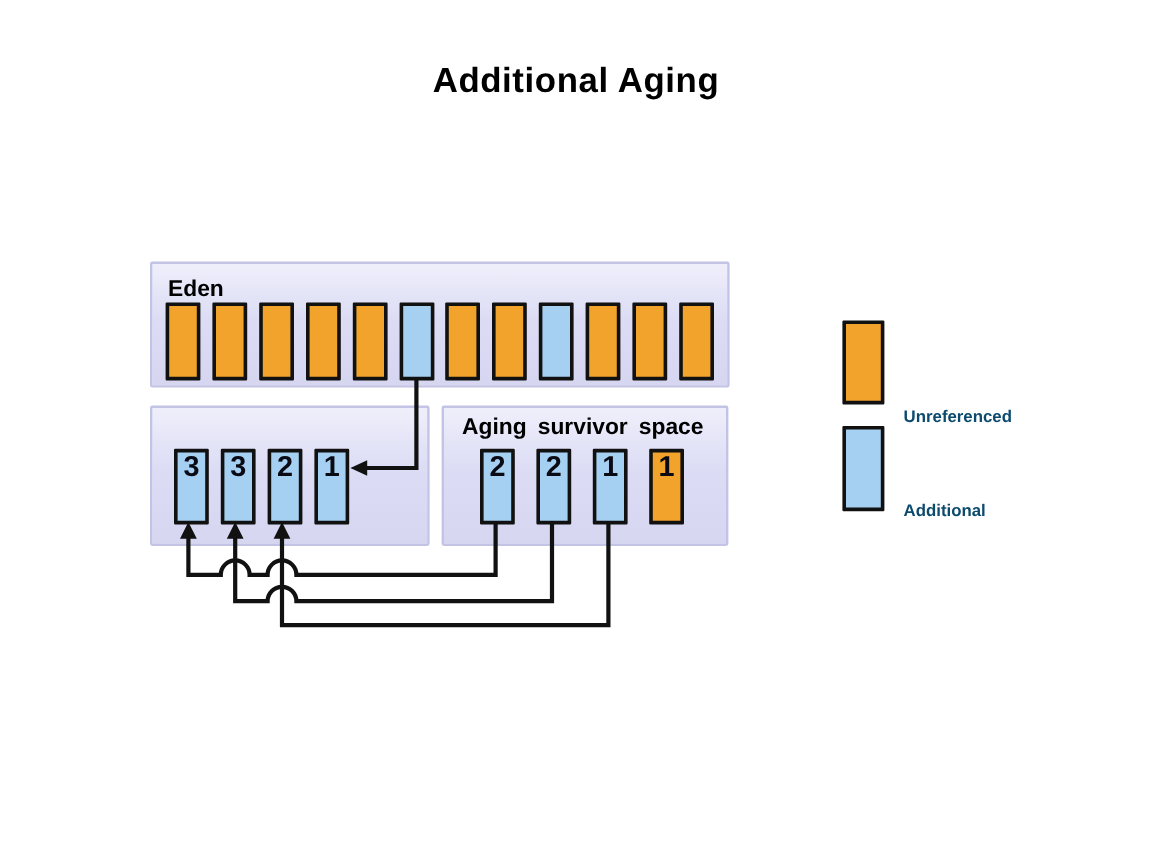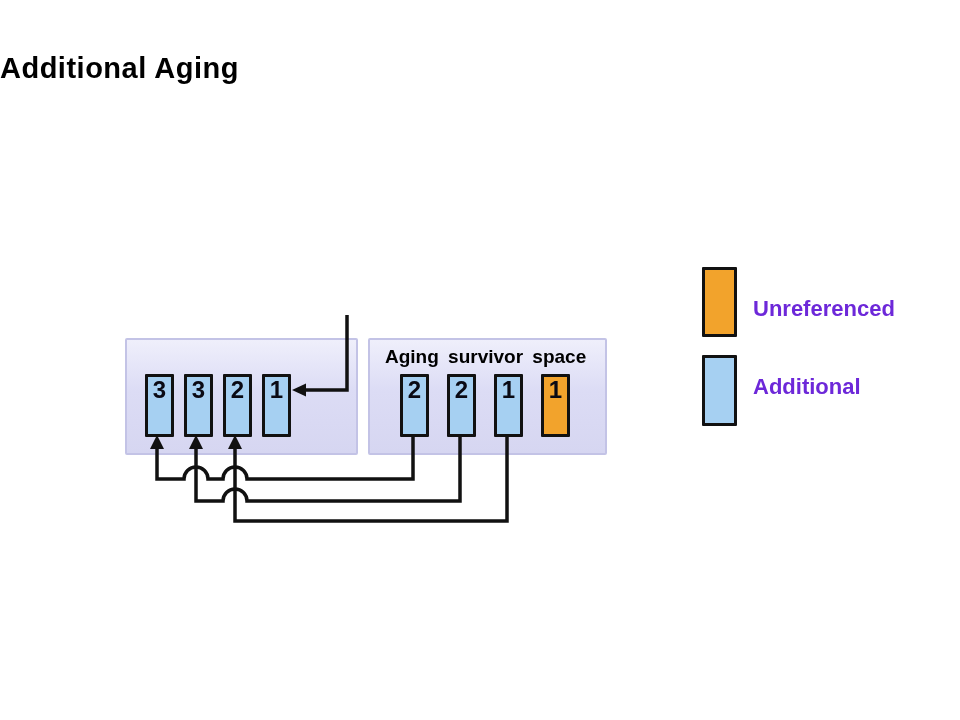--- a/index.html
+++ b/index.html
@@ -2,21 +2,21 @@
 <html><head>
 <meta charset="utf-8">
 <style>
   html,body{margin:0;padding:0;background:#888;}
   .slide{
     position:relative;width:960px;height:720px;background:#ffffff;
     font-family:"Liberation Sans","DejaVu Sans",sans-serif;color:#0a0a0a;
     overflow:hidden;margin:0 auto;
   }
   .title{
-    position:absolute;left:0;right:0;top:52px;
+    position:absolute;left:0;right:0;top:52px;text-align:center;
     font-size:29px;font-weight:bold;letter-spacing:0.5px;color:#000;
   }
   .region{
     position:absolute;
     background:linear-gradient(180deg,#efeffb 0%,#dcdcf5 45%,#d6d6f1 100%);
     border:2px solid #c3c3e6;border-radius:2px;box-sizing:border-box;
   }
   .region-label{
     position:absolute;font-size:19px;font-weight:bold;color:#000;
     word-spacing:4px;white-space:nowrap;
@@ -29,31 +29,48 @@
     font-size:24px;font-weight:bold;line-height:1.05;color:#0a0a14;
     flex:0 0 29px;
   }
   .eden-cells .cell{height:65px;}
   .surv-cells .cell{height:63px;}
   .legend-swatch{
     position:absolute;width:35px;box-sizing:border-box;
     border:3px solid #111;border-radius:1px;
   }
   .legend-label{
-    position:absolute;font-size:22px;font-weight:bold;color:#6d28d9;white-space:nowrap;
+    position:absolute;font-size:14px;font-weight:bold;color:#0c4a6e;white-space:nowrap;margin-top:43px;
   }
   .overlay{position:absolute;left:0;top:0;pointer-events:none;}
 </style>
 </head>
 <body>
 
 <div class="slide">
 
   <div class="title">Additional Aging</div>
 
+  <div class="region" style="left:125px;top:218px;width:483px;height:105px;">
+    <div class="region-label" style="left:13px;top:11px;">Eden</div>
+    <div class="cells spread eden-cells" style="left:11px;right:11px;top:32px;height:65px;">
+        <div class="cell" style="background: rgb(242, 163, 44);"></div>
+        <div class="cell" style="background: rgb(242, 163, 44);"></div>
+        <div class="cell" style="background: rgb(242, 163, 44);"></div>
+        <div class="cell" style="background: rgb(242, 163, 44);"></div>
+        <div class="cell" style="background: rgb(242, 163, 44);"></div>
+        <div class="cell" style="background: rgb(166, 208, 242);"></div>
+        <div class="cell" style="background: rgb(242, 163, 44);"></div>
+        <div class="cell" style="background: rgb(242, 163, 44);"></div>
+        <div class="cell" style="background: rgb(166, 208, 242);"></div>
+        <div class="cell" style="background: rgb(242, 163, 44);"></div>
+        <div class="cell" style="background: rgb(242, 163, 44);"></div>
+        <div class="cell" style="background: rgb(242, 163, 44);"></div>
+      </div>
+  </div>
 
   <div class="region" style="left:125px;top:338px;width:233px;height:117px;">
     <div class="cells surv-cells" style="left:18px;top:34px;gap:10px;">
         <div class="cell" style="background: rgb(166, 208, 242);">3</div>
         <div class="cell" style="background: rgb(166, 208, 242);">3</div>
         <div class="cell" style="background: rgb(166, 208, 242);">2</div>
         <div class="cell" style="background: rgb(166, 208, 242);">1</div>
       </div>
   </div>
 

